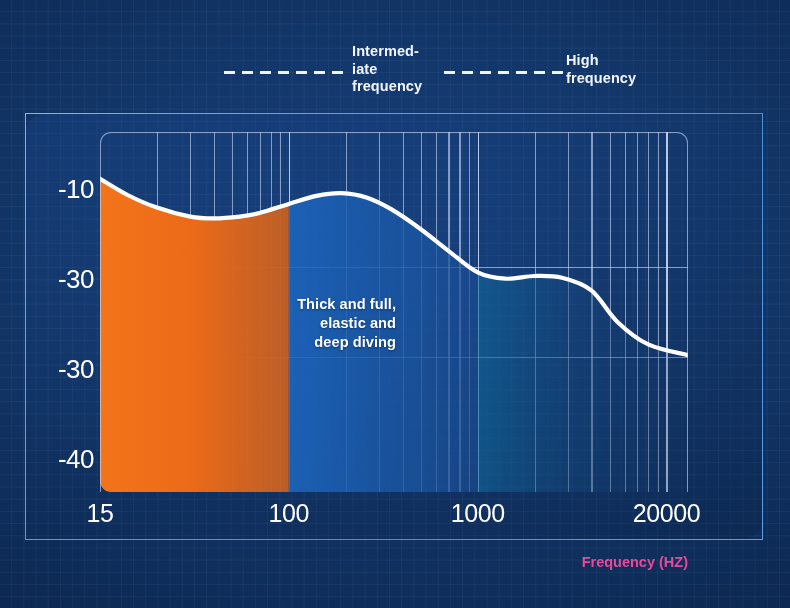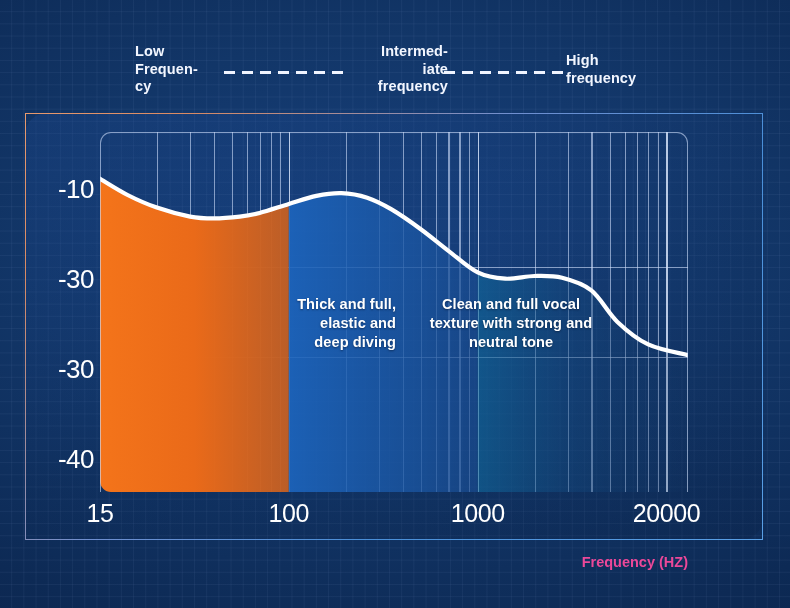--- a/index.html
+++ b/index.html
@@ -53,21 +53,21 @@
   .lg-label{
     position:absolute;
     color:#f2f6ff;
     font-size:14.5px;
     font-weight:700;
     line-height:17.5px;
     letter-spacing:.1px;
     white-space:pre-line;
   }
   #lg-low{left:135px;top:3px;text-align:left;}
-  #lg-mid{left:352px;top:3px;width:96px;text-align:right;}
+  #lg-mid{left:352px;top:3px;width:96px;text-align:left;}
   #lg-high{left:566px;top:12px;width:85px;text-align:left;}
   .lg-dash{
     position:absolute;
     top:31px;height:3px;
     background-image:linear-gradient(to right,#f0f4ff 0 11px,transparent 11px 18px);
     background-size:18px 3px;
     background-repeat:repeat-x;
   }
   #dash-1{left:224px;width:119px;}
   #dash-2{left:444px;width:119px;}
@@ -146,23 +146,20 @@
   #svgwrap{position:absolute;left:0;top:0;width:790px;height:608px;}
 </style>
 </head>
 <body>
 
 <div id="bg">
   <div id="bg-grid"></div>
 </div>
 
 <div id="legend">
-  <div class="lg-label" id="lg-low">Low
-Frequen-
-cy</div>
   <div class="lg-dash" id="dash-1"></div>
   <div class="lg-label" id="lg-mid">Intermed-
 iate
 frequency</div>
   <div class="lg-dash" id="dash-2"></div>
   <div class="lg-label" id="lg-high">High
 frequency</div>
 </div>
 
 <div id="frame-inner">
@@ -256,18 +253,15 @@
         <path id="areaHigh" clip-path="url(#clipHigh)" fill="url(#gHigh)" d="M 0.00 46.80 C 4.60 49.50, 18.12 58.20, 27.59 63.00 C 37.07 67.80, 46.43 72.00, 56.84 75.60 C 67.26 79.20, 80.62 82.80, 90.09 84.60 C 99.57 86.40, 105.40 86.40, 113.69 86.40 C 121.97 86.40, 132.15 85.50, 139.80 84.60 C 147.45 83.70, 151.41 83.10, 159.58 81.00 C 167.75 78.90, 179.35 74.85, 188.83 72.00 C 198.30 69.15, 207.65 65.70, 216.42 63.90 C 225.19 62.10, 233.00 60.90, 241.46 61.20 C 249.93 61.50, 258.84 63.00, 267.19 65.70 C 275.54 68.40, 282.63 72.15, 291.56 77.40 C 300.50 82.65, 311.34 90.30, 320.81 97.20 C 330.29 104.10, 338.93 111.60, 348.41 118.80 C 357.88 126.00, 368.18 135.75, 377.66 140.40 C 387.13 145.05, 395.78 146.10, 405.25 146.70 C 414.72 147.30, 425.03 144.15, 434.50 144.00 C 443.97 143.85, 452.62 143.40, 462.09 145.80 C 471.57 148.20, 482.11 151.05, 491.34 158.40 C 500.57 165.75, 507.98 180.90, 517.46 189.90 C 526.93 198.90, 536.43 206.85, 548.18 212.40 C 559.94 217.95, 581.36 221.40, 588.00 223.20 L 588 360 L 0 360 Z"></path>
         <path id="curve" fill="none" stroke="#FFFFFF" stroke-width="4.2" stroke-linecap="round" stroke-linejoin="round" d="M 0.00 46.80 C 4.60 49.50, 18.12 58.20, 27.59 63.00 C 37.07 67.80, 46.43 72.00, 56.84 75.60 C 67.26 79.20, 80.62 82.80, 90.09 84.60 C 99.57 86.40, 105.40 86.40, 113.69 86.40 C 121.97 86.40, 132.15 85.50, 139.80 84.60 C 147.45 83.70, 151.41 83.10, 159.58 81.00 C 167.75 78.90, 179.35 74.85, 188.83 72.00 C 198.30 69.15, 207.65 65.70, 216.42 63.90 C 225.19 62.10, 233.00 60.90, 241.46 61.20 C 249.93 61.50, 258.84 63.00, 267.19 65.70 C 275.54 68.40, 282.63 72.15, 291.56 77.40 C 300.50 82.65, 311.34 90.30, 320.81 97.20 C 330.29 104.10, 338.93 111.60, 348.41 118.80 C 357.88 126.00, 368.18 135.75, 377.66 140.40 C 387.13 145.05, 395.78 146.10, 405.25 146.70 C 414.72 147.30, 425.03 144.15, 434.50 144.00 C 443.97 143.85, 452.62 143.40, 462.09 145.80 C 471.57 148.20, 482.11 151.05, 491.34 158.40 C 500.57 165.75, 507.98 180.90, 517.46 189.90 C 526.93 198.90, 536.43 206.85, 548.18 212.40 C 559.94 217.95, 581.36 221.40, 588.00 223.20"></path>
       </g>
     </svg>
   </div>
   <div id="plot-border"></div>
 
   <div class="anno" id="anno-low">Thick and full,
 elastic and
 deep diving</div>
-  <div class="anno" id="anno-mid">Clean and full vocal
-texture with strong and
-neutral tone</div>
 </div>
 
 <div id="xaxis-title">Frequency (HZ)</div>
 
 </body></html>

